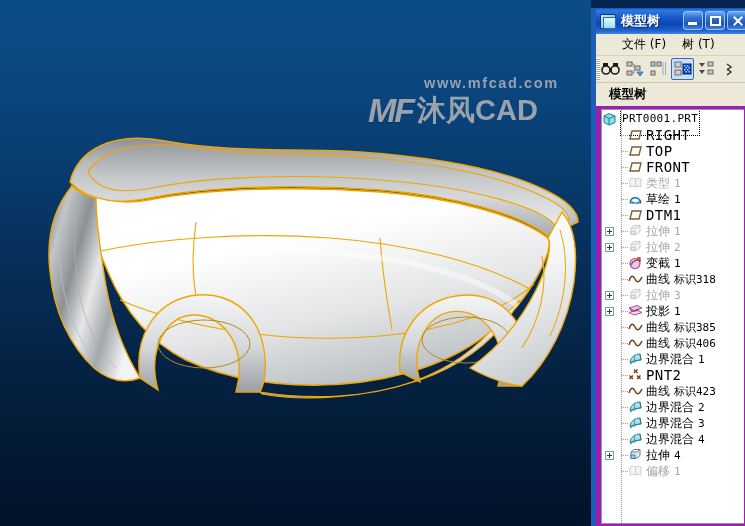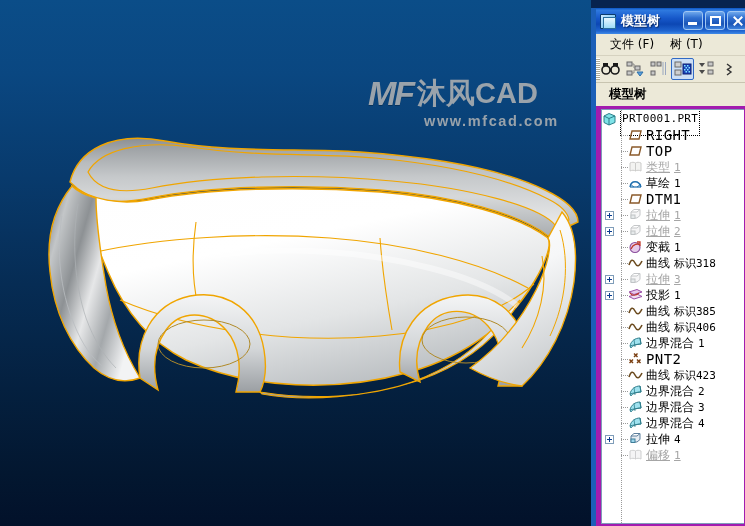--- a/index.html
+++ b/index.html
@@ -118,21 +118,21 @@
     position: absolute; left: 4px; top: 8px;
     width: 12px; height: 2px; background: #fff;
   }
   .win-btn .g-close1 { transform: rotate(45deg); }
   .win-btn .g-close2 { transform: rotate(-45deg); }
 
   #menubar {
     height: 22px;
     background: #ece9d8;
     display: flex; align-items: center;
-    padding-left: 14px;
+    padding-left: 26px;
     border-bottom: 1px solid #d6d2c0;
     text-align: right;
   }
   .menu-item {
     font-size: 12px; color: #000;
     font-family: "DejaVu Sans", sans-serif;
     margin-right: 16px;
     white-space: nowrap;
   }
 
@@ -223,21 +223,21 @@
     font-size: 12px;
     color: #000;
     font-family: "DejaVu Sans", sans-serif;
     line-height: 14px;
   }
   .tlabel.mono { font-family: "DejaVu Sans Mono", monospace; font-size: 14px; letter-spacing: 0.4px;}
   .tnum {
     font-size: 11px; color: #000; margin-left: 4px;
     font-family: "DejaVu Sans Mono", monospace;
   }
-  .trow.dim .tlabel, .trow.dim .tnum { color: #a6a6a6; text-decoration: underline; }
+  .trow.dim .tlabel, .trow.dim .tnum { color: #a6a6a6; }
   .trow.dim .ticon { opacity: 0.42; filter: grayscale(0.85); }
   .trow.root .tlabel {
     border: 1px dotted #000;
     padding: 9px 1px;
     font-family: "DejaVu Sans Mono", monospace;
     font-size: 11px;
     letter-spacing: 0.3px;
   }
 </style>
 </head>
@@ -345,25 +345,25 @@
       <path d="M522,386 C548,362 568,324 574,282 C578,250 574,226 562,212
                L548,238 C552,244 548,266 536,290 C520,322 498,348 470,368
                C488,378 506,384 522,386 Z" fill="url(#sideG2)" stroke="#f0a500" stroke-width="1.4"></path>
       <path d="M542,256 C548,286 540,320 522,348" fill="none" stroke="#f0a500" stroke-width="1.1"></path>
       <path d="M560,230 C570,262 566,302 550,336" fill="none" stroke="#f0a500" stroke-width="1"></path>
 
       <path d="M210,256 C280,246 360,250 430,268 C470,278 500,292 518,306" fill="none" stroke="#ffffff" stroke-width="6" opacity="0.45"></path>
     </svg>
 
     <div id="watermark">
+      <div id="wm-url">www.mfcad.com</div>
       <div id="wm-row">
         <div id="wm-mark">MF</div>
         <div id="wm-text">沐风CAD</div>
       </div>
-      <div id="wm-url">www.mfcad.com</div>
     </div>
   </div>
 
   <div id="tree-window">
 
     <div id="titlebar">
       <div id="title-icon"></div>
       <div id="title-text">模型树</div>
       <div id="win-buttons">
         <div class="win-btn">
@@ -470,20 +470,28 @@
             <span class="tlabel mono">RIGHT</span>
           </div>
           <div class="trow">
             <div class="ind"></div>
             <div class="guide"></div>
             <span class="ticon"><svg width="15" height="14" viewBox="0 0 15 14">
                 <path d="M4,3 L13,3 L11,11 L2,11 Z" fill="none" stroke="#8a5a2a" stroke-width="1.4"></path>
               </svg></span>
             <span class="tlabel mono">TOP</span>
           </div>
+          <div class="trow">
+            <div class="ind"></div>
+            <div class="guide"></div>
+            <span class="ticon"><svg width="15" height="14" viewBox="0 0 15 14">
+                <path d="M4,3 L13,3 L11,11 L2,11 Z" fill="none" stroke="#8a5a2a" stroke-width="1.4"></path>
+              </svg></span>
+            <span class="tlabel mono">FRONT</span>
+          </div>
           <div class="trow dim">
             <div class="ind"></div>
             <div class="guide"></div>
             <span class="ticon"><svg width="15" height="14" viewBox="0 0 15 14">
                 <path d="M2,3 C4,2 6,2 7.5,3 C9,2 11,2 13,3 L13,11 C11,10 9,10 7.5,11 C6,10 4,10 2,11 Z" fill="#e8e3cf" stroke="#8a8470" stroke-width="1"></path>
                 <line x1="7.5" y1="3" x2="7.5" y2="11" stroke="#8a8470"></line>
               </svg></span>
             <span class="tlabel">类型</span>
             <span class="tnum">1</span>
           </div>

